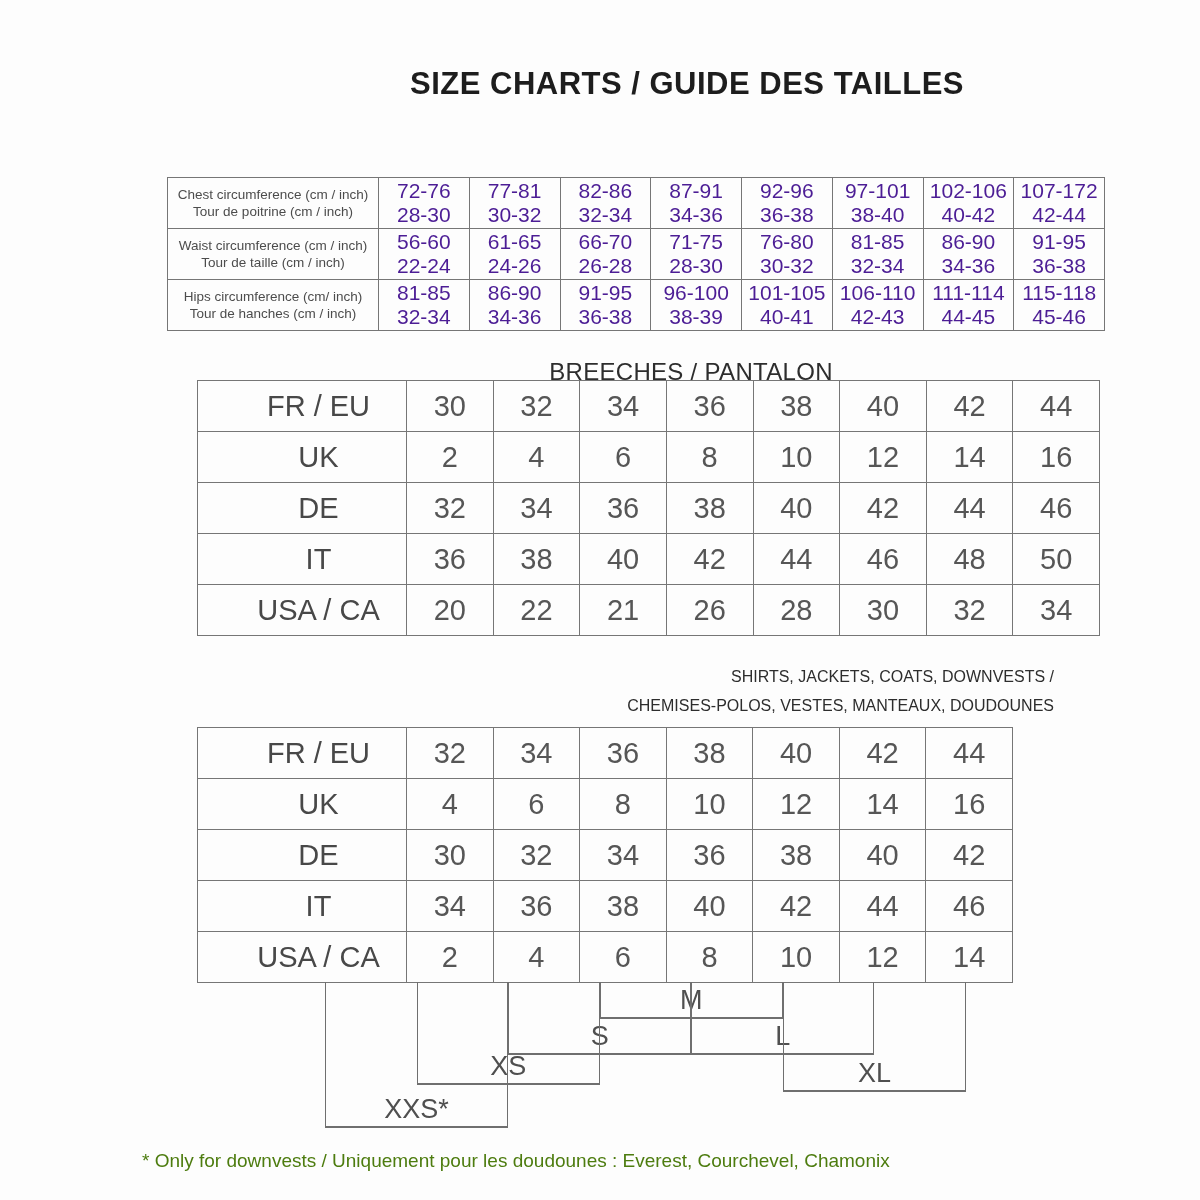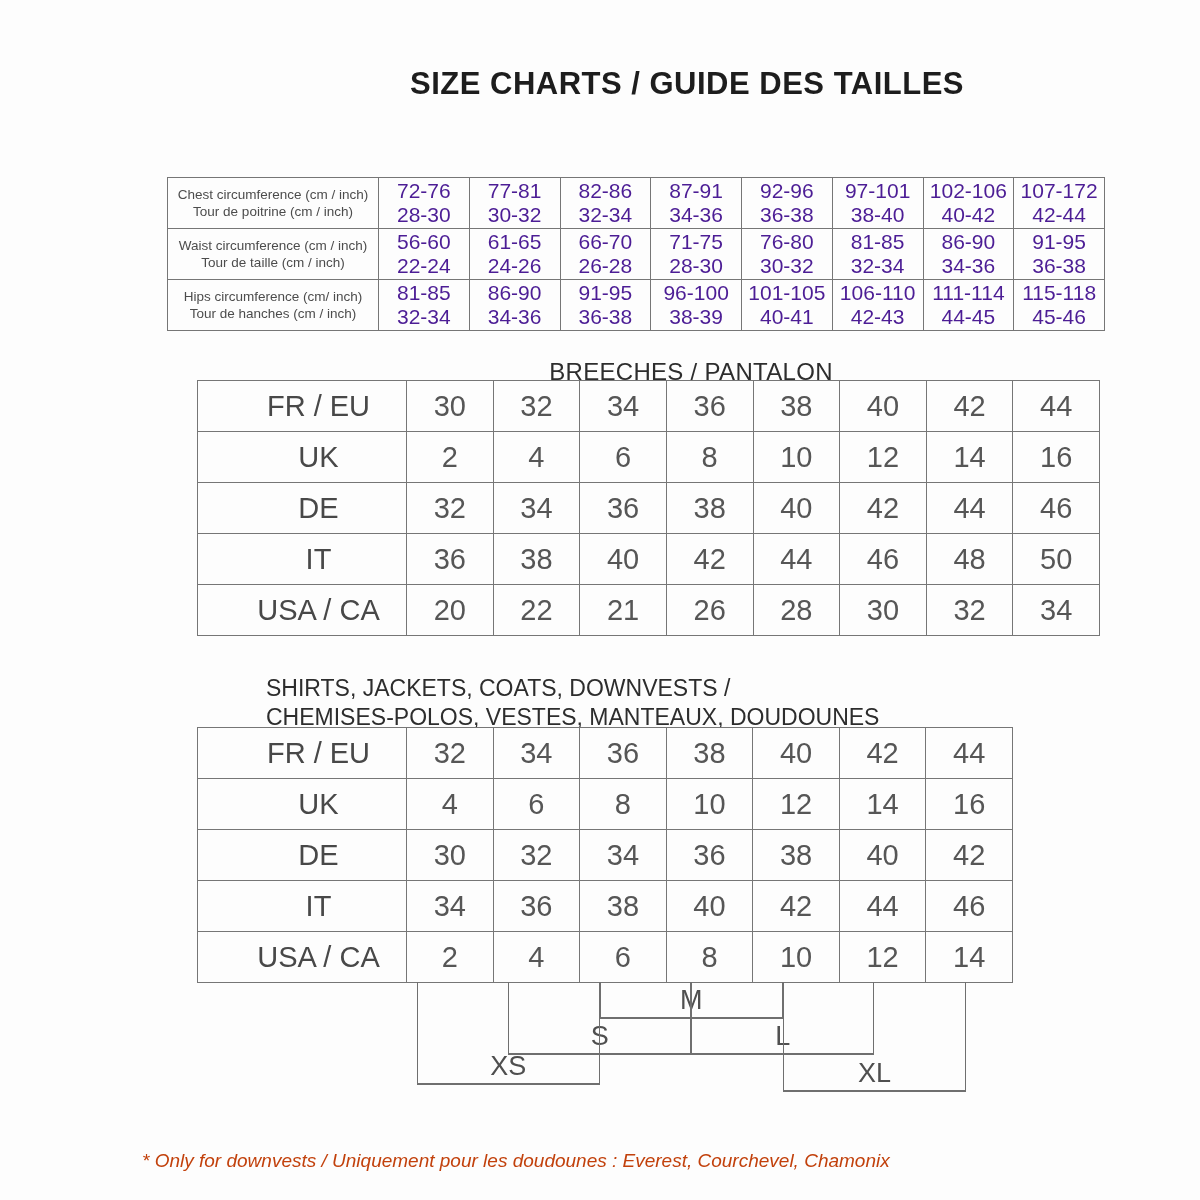--- a/index.html
+++ b/index.html
@@ -18,30 +18,30 @@
   #measurements-table td.mlabel{width:210px;font-size:13.5px;line-height:17px;color:#4c4c4c;}
   #measurements-table td.mval{font-size:21px;line-height:24px;color:#4c1d95;}
 
   .sizes td{font-size:29px;color:#565656;}
   .sizes td.rlabel{width:175px;color:#484848;padding-left:33px;}
   #breeches-table{left:150px;top:380px;width:903px;}
   #shirts-table{left:150px;top:727px;width:816px;}
 
   .h-breeches{position:absolute;left:275px;top:342px;width:800px;text-align:center;
     font-size:24px;font-weight:normal;color:#2d2d2d;letter-spacing:0.3px;margin:16px;}
-  .h-shirts{position:absolute;left:250px;top:658px;width:800px;text-align:left;
-    font-size:23px;font-weight:normal;color:#2d2d2d;line-height:29px;margin:16px;}
+  .h-shirts{position:absolute;left:250px;top:658px;width:800px;text-align:right;
+    font-size:16px;font-weight:normal;color:#2d2d2d;line-height:29px;margin:4px;}
 
   #brackets{position:absolute;left:150px;top:982px;width:816px;height:155px;}
   .bracket{position:absolute;top:0;border-left:1.5px solid #6f6f6f;
     border-right:1.5px solid #6f6f6f;border-bottom:2px solid #6f6f6f;box-sizing:border-box;}
   .bracket-label{position:absolute;left:0;right:0;bottom:1px;text-align:center;
     font-size:27px;color:#4f4f4f;}
 
-  .footnote{position:absolute;left:142px;top:1150px;font-size:19px;font-style:italic;color:#c2410c;}
+  .footnote{position:absolute;left:142px;top:1150px;font-size:19px;color:#4d7c0f;}
 </style>
 </head>
 <body>
 
 <div class="page">
 
   <div class="title-block">
     <div class="title">SIZE CHARTS / GUIDE DES TAILLES</div>
   </div>
 
@@ -295,17 +295,20 @@
       </div>
       <div class="bracket" style="left: 541.3px; width: 183.1px; height: 73px;">
         <span class="bracket-label">L</span>
       </div>
       <div class="bracket" style="left: 266.6px; width: 183.1px; height: 103px;">
         <span class="bracket-label">XS</span>
       </div>
       <div class="bracket" style="left: 632.9px; width: 183.1px; height: 109.5px;">
         <span class="bracket-label">XL</span>
       </div>
+      <div class="bracket" style="left: 175px; width: 183.1px; height: 146px;">
+        <span class="bracket-label">XXS*</span>
+      </div>
     </div>
 
   <div class="footnote">* Only for downvests / Uniquement pour les doudounes : Everest, Courchevel, Chamonix</div>
 
 </div>
 
 </body></html>

